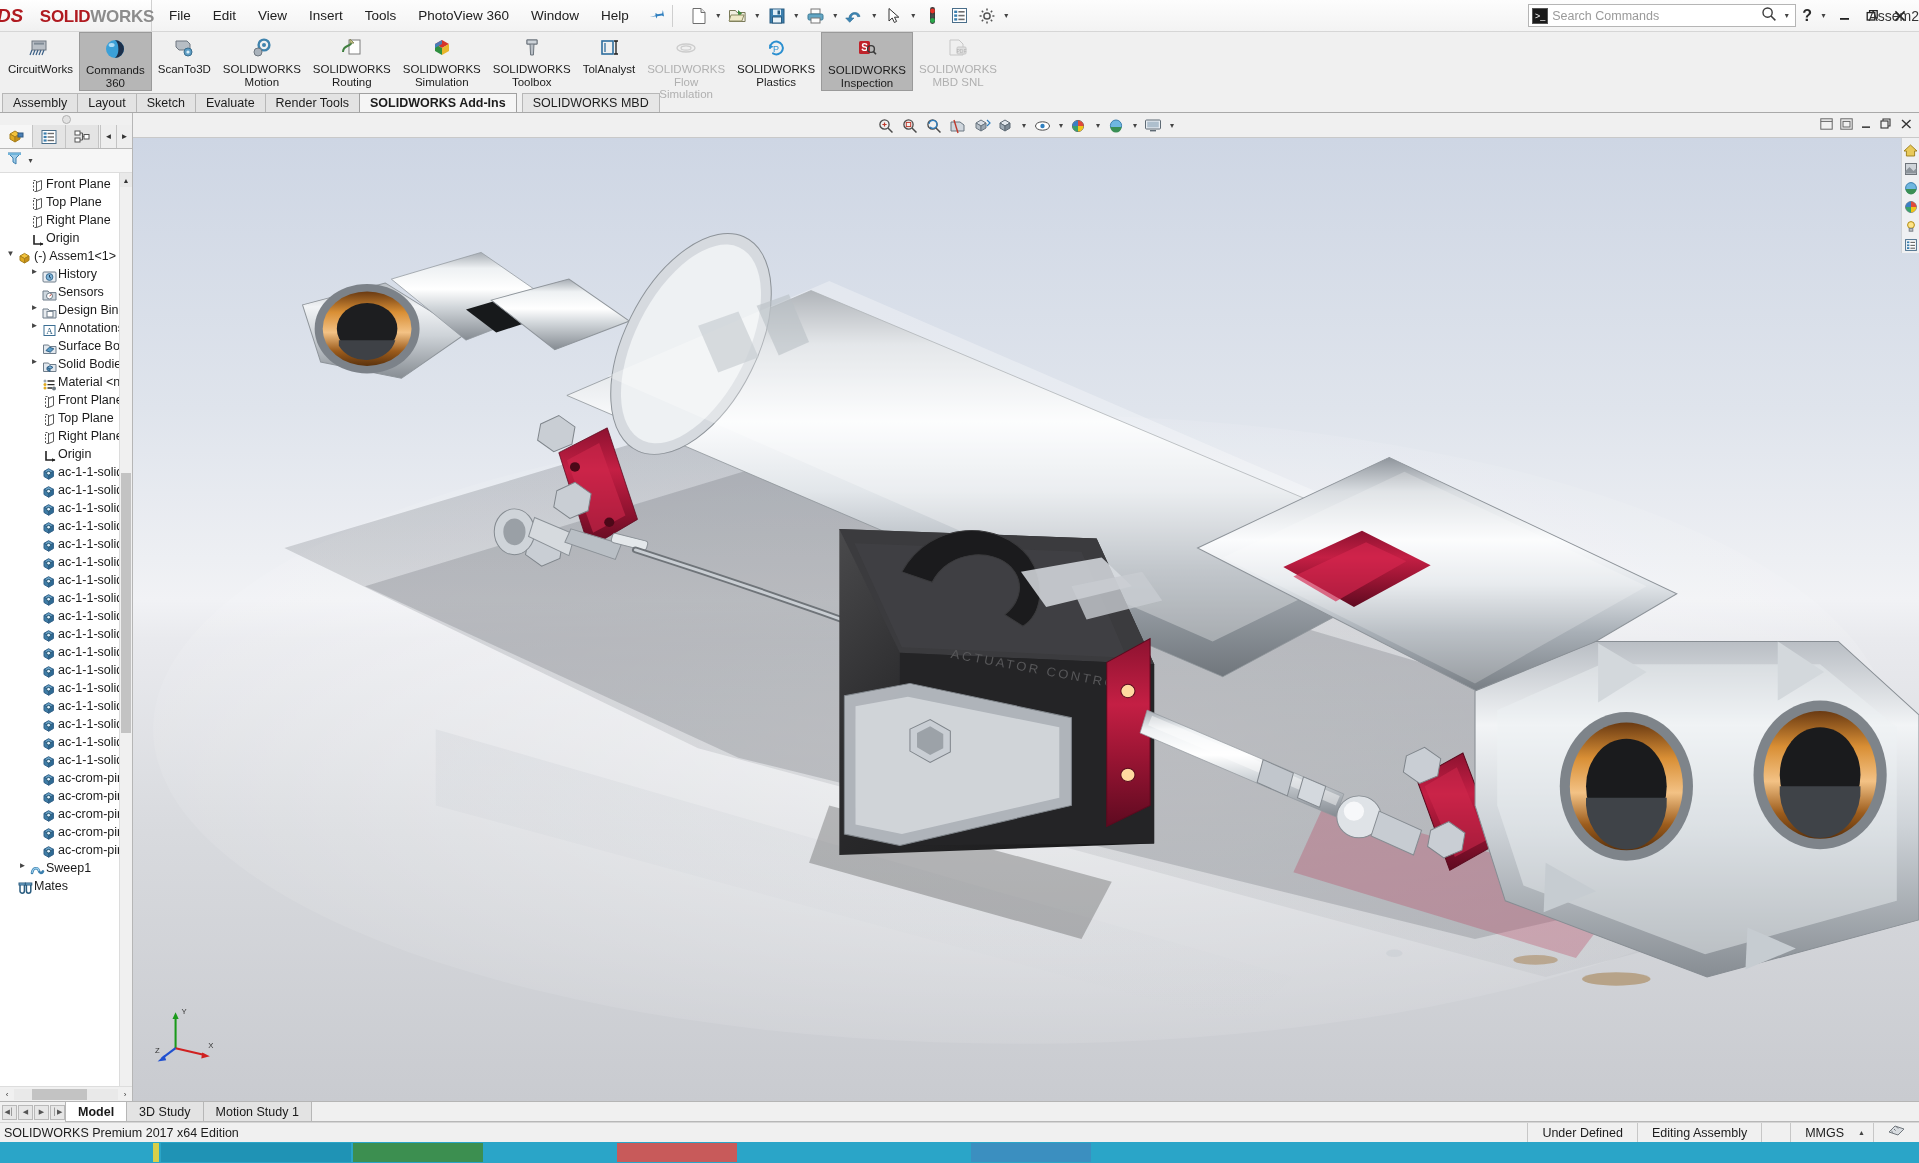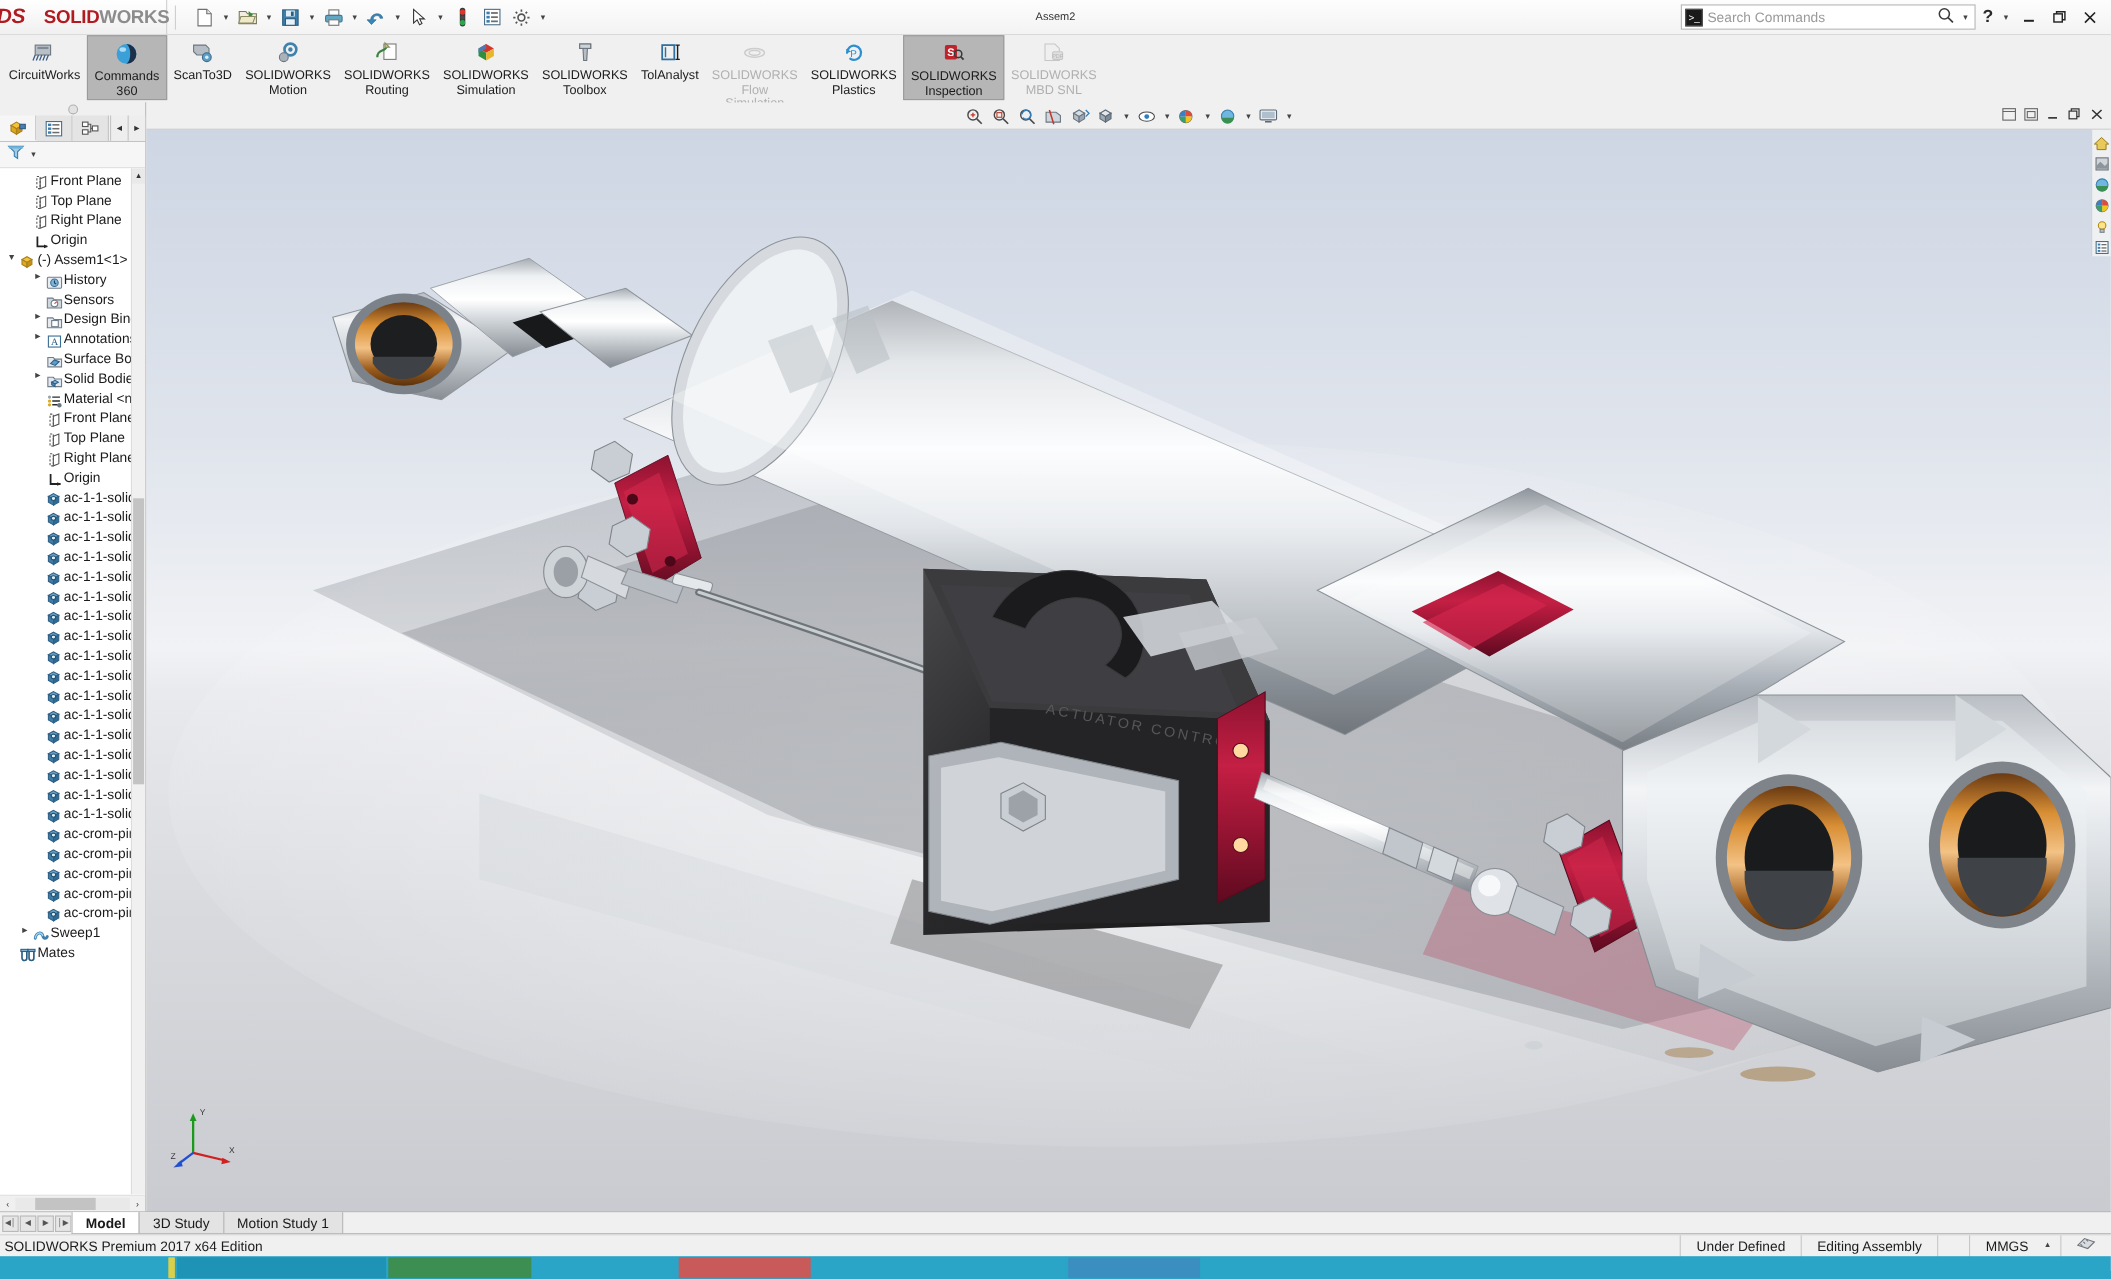--- a/index.html
+++ b/index.html
@@ -29,21 +29,21 @@
   .logo-text .light { color:#8c8c8c; font-weight:bold; }
   .menubar { display:flex; align-items:center; gap:0; margin-left:6px; }
   .menubar .mi {
     padding:5px 11px; font-size:13.5px; color:#202020; cursor:default; white-space:nowrap;
   }
   .pin-icon { margin-left:10px; color:#2f7fbf; font-size:15px; transform:rotate(35deg); }
   .tb-sep { width:1px; height:22px; background:#cfcfcf; margin:0 7px; }
   .tbicons { display:flex; align-items:center; gap:1px; margin-left:6px;}
   .tbtn { width:26px; height:26px; display:flex; align-items:center; justify-content:center; }
   .caret { font-size:8px; color:#444; width:11px; text-align:center; }
-  .doc-title { position:absolute; left:0; right:0; text-align:center; font-size:10px; color:#333; pointer-events:none;}
+  .doc-title { position:absolute; left:0; right:0; text-align:right; font-size:14px; color:#333; pointer-events:none;}
   .tb-right { margin-left:auto; display:flex; align-items:center; padding-right:6px; gap:2px;}
   .searchbox {
     display:flex; align-items:center; width:268px; height:23px;
     background:#fff; border:1px solid #b5b5b5; padding:0 3px; gap:4px;
   }
   .searchbox .cmdicon {
     width:16px;height:16px;background:#1a1a1a;color:#fff;font-size:9px;
     display:flex;align-items:center;justify-content:center;border:1px solid #555;
   }
   .searchbox input {
@@ -168,20 +168,35 @@
 
 <div class="app">
 
   <div class="titlebar">
     <div class="logo-box">
       <span class="logo-text">
         <span class="ds">DS</span><span>SOLID</span><span class="light">WORKS</span>
       </span>
     </div>
 
+    <div class="menubar">
+      <div class="mi">File</div>
+      <div class="mi">Edit</div>
+      <div class="mi">View</div>
+      <div class="mi">Insert</div>
+      <div class="mi">Tools</div>
+      <div class="mi">PhotoView 360</div>
+      <div class="mi">Window</div>
+      <div class="mi">Help</div>
+      <div class="pin-icon">
+        <svg width="15" height="15" viewBox="0 0 16 16">
+            <path d="M9 1 L14 6 L11.5 6.5 L8 10 L8.7 12.5 L6.5 11 L2 15 L6 10.5 L4.5 8.3 L7 8 L10.5 4.5 Z" fill="#2f7fbf"></path>
+          </svg>
+      </div>
+    </div>
 
     <div class="tb-sep"></div>
 
     <div class="tbicons">
 
       <div class="tbtn">
         <svg width="18" height="18" viewBox="0 0 18 18">
             <path d="M3 1.5h8l4 4v11H3z" fill="#fff" stroke="#6e6e6e"></path>
             <path d="M11 1.5v4h4" fill="#e8e8e8" stroke="#6e6e6e"></path>
           </svg>
@@ -459,20 +474,29 @@
             <text x="16.5" y="16.6" font-size="5" font-family="Liberation Sans" fill="#555" text-anchor="middle">PDF</text>
           </svg>
       </span>
       <span class="rb-label">
         <span>SOLIDWORKS</span>
         <span>MBD SNL</span>
       </span>
     </div>
   </div>
 
+  <div class="tabstrip">
+    <div class="ctab">Assembly</div>
+    <div class="ctab">Layout</div>
+    <div class="ctab">Sketch</div>
+    <div class="ctab">Evaluate</div>
+    <div class="ctab">Render Tools</div>
+    <div class="ctab sel">SOLIDWORKS Add-Ins</div>
+    <div class="ctab sel2">SOLIDWORKS MBD</div>
+  </div>
 
   <div class="body">
 
     <div class="leftpanel">
       <div class="fm-dots"></div>
 
       <div class="fm-tabs">
         <div class="fm-tab sel">
           <svg width="19" height="17" viewBox="0 0 19 17">
               <path d="M3 6 l5-3 5 3 -5 3z" fill="#f3c33c" stroke="#a8801c"></path>

